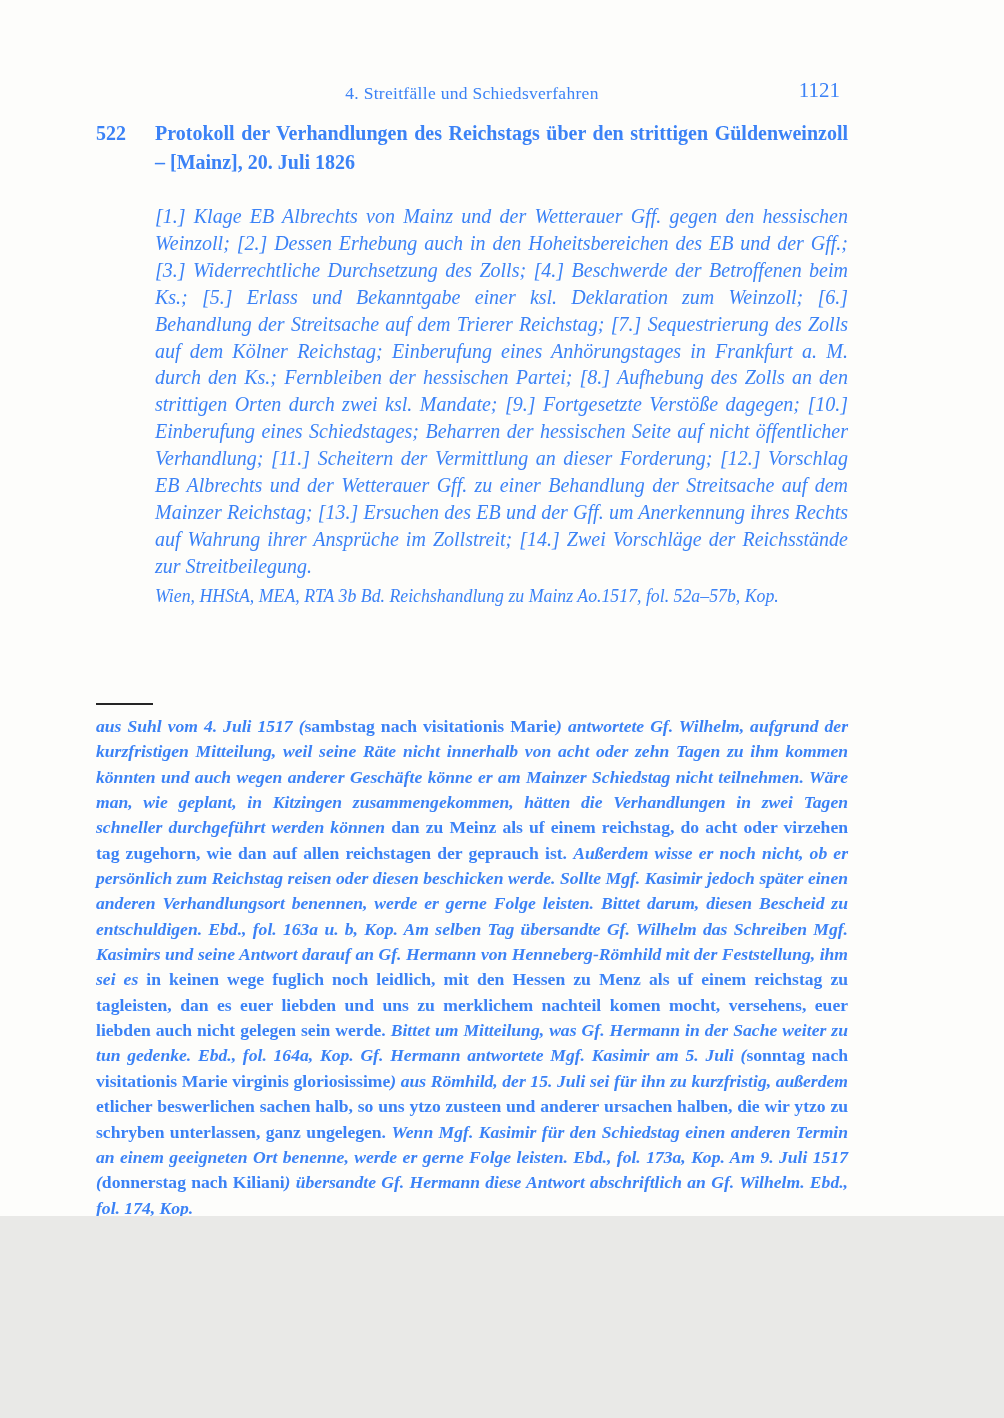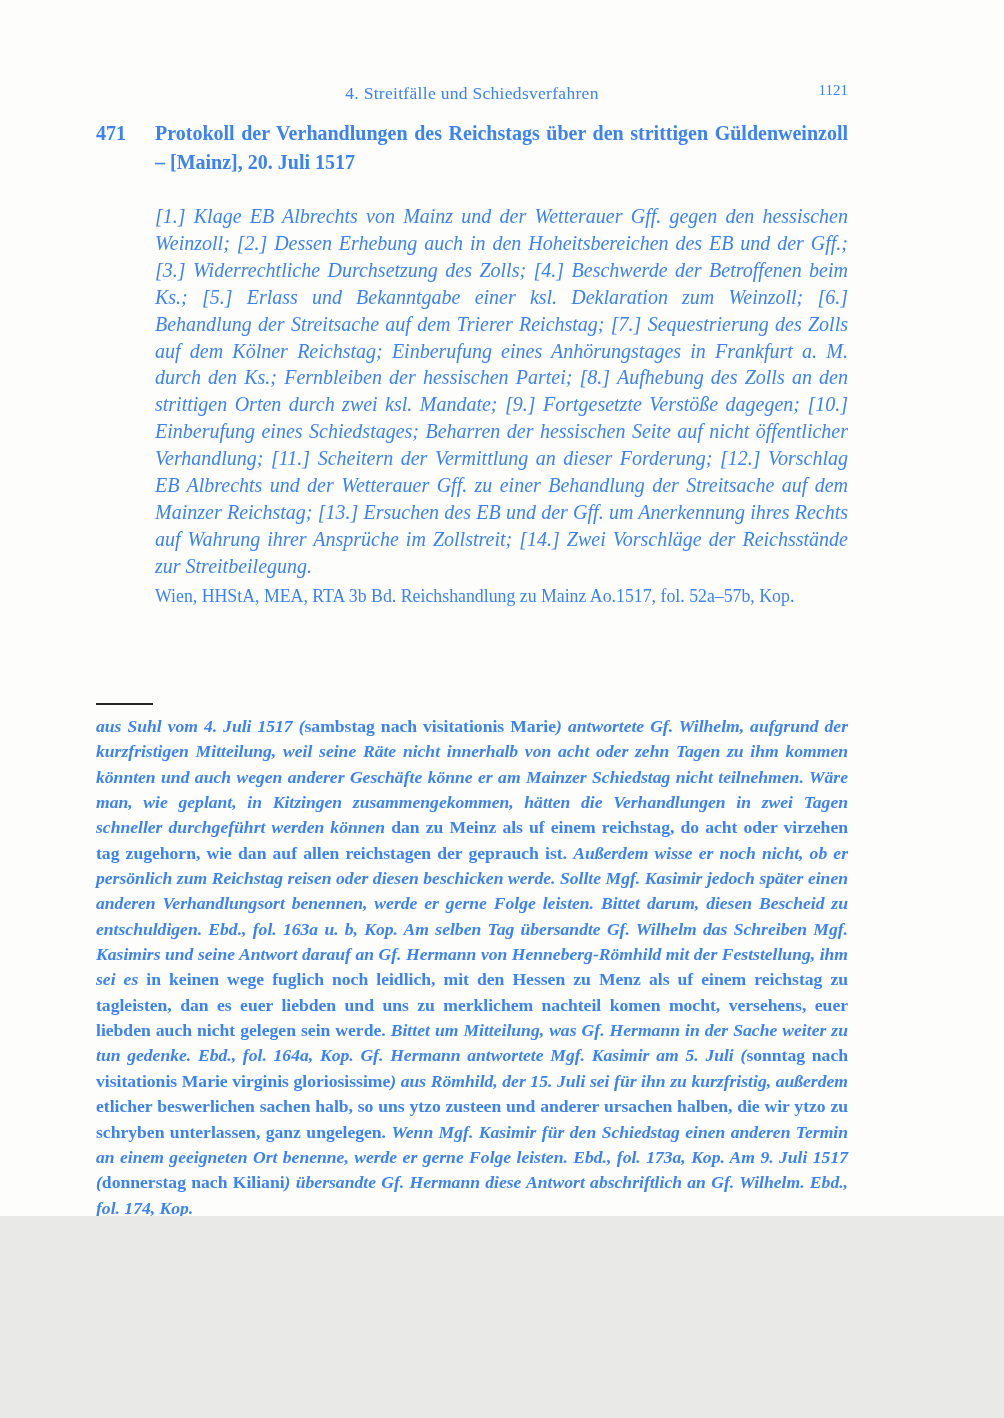--- a/index.html
+++ b/index.html
@@ -29,23 +29,23 @@
   }
   .head-center {
     position: absolute;
     left: 0;
     right: 0;
     text-align: center;
     letter-spacing: 0.3px;
   }
   .page-num {
     position: absolute;
-    right: 0;
+    right: 8px;
     top: -3px;
-    font-size: 15px;
+    font-size: 21px;
   }
   
   .entry {
     position: absolute;
     top: 119px;
     left: 96px;
     width: 752px;
   }
   .entry-head {
     position: relative;
@@ -72,20 +72,21 @@
     font-style: italic;
     font-size: 20px;
     line-height: 26.9px;
     text-align: justify;
     hyphens: auto;
     -webkit-hyphens: auto;
   }
   .source {
     margin: 4px 0 0 59px;
     width: 693px;
+    font-style: italic;
     font-size: 17.8px;
     line-height: 25px;
     text-align: justify;
   }
   
   .footnote {
     position: absolute;
     top: 703px;
     left: 96px;
     width: 752px;
@@ -113,22 +114,22 @@
 
 <div class="page">
 
   <div class="running-head">
     <span class="head-center">4. Streitfälle und Schiedsverfahren</span>
     <span class="page-num">1121</span>
   </div>
 
   <div class="entry">
     <div class="entry-head">
-      <span class="entry-num">471</span>
-      <h2 class="entry-title">Protokoll der Verhandlungen des Reichstags über den strittigen Güldenweinzoll – [Mainz], 20. Juli 1517</h2>
+      <span class="entry-num">522</span>
+      <h2 class="entry-title">Protokoll der Verhandlungen des Reichstags über den strittigen Güldenweinzoll – [Mainz], 20. Juli 1826</h2>
     </div>
     <p class="summary">[1.] Klage EB Albrechts von Mainz und der Wetterauer Gff. gegen den hessischen Weinzoll; [2.] Dessen Erhebung auch in den Hoheitsbereichen des EB und der Gff.; [3.] Widerrechtliche Durchsetzung des Zolls; [4.] Beschwerde der Betroffenen beim Ks.; [5.] Erlass und Bekanntgabe einer ksl. Deklaration zum Weinzoll; [6.] Behandlung der Streitsache auf dem Trierer Reichstag; [7.] Sequestrierung des Zolls auf dem Kölner Reichstag; Einberufung eines Anhörungstages in Frankfurt a. M. durch den Ks.; Fernbleiben der hessischen Partei; [8.] Aufhebung des Zolls an den strittigen Orten durch zwei ksl. Mandate; [9.] Fortgesetzte Verstöße dagegen; [10.] Einberufung eines Schiedstages; Beharren der hessischen Seite auf nicht öffentlicher Verhandlung; [11.] Scheitern der Vermittlung an dieser Forderung; [12.] Vorschlag EB Albrechts und der Wetterauer Gff. zu einer Behandlung der Streitsache auf dem Mainzer Reichstag; [13.] Ersuchen des EB und der Gff. um Anerkennung ihres Rechts auf Wahrung ihrer Ansprüche im Zollstreit; [14.] Zwei Vorschläge der Reichsstände zur Streitbeilegung.</p>
     <p class="source">Wien, HHStA, MEA, RTA 3b Bd. Reichshandlung zu Mainz Ao.1517, fol. 52a–57b, Kop.</p>
   </div>
 
   <div class="footnote">
     <div class="fn-rule"></div>
     <p class="fn-text"><span class="italic">aus Suhl vom 4. Juli 1517 (</span><span class="roman">sambstag nach visitationis Marie</span><span class="italic">) antwortete Gf. Wilhelm, aufgrund der kurzfristigen Mitteilung, weil seine Räte nicht innerhalb von acht oder zehn Tagen zu ihm kommen könnten und auch wegen anderer Geschäfte könne er am Mainzer Schiedstag nicht teilnehmen. Wäre man, wie geplant, in Kitzingen zusammengekommen, hätten die Verhandlungen in zwei Tagen schneller durchgeführt werden können </span><span class="roman">dan zu Meinz als uf einem reichstag, do acht oder virzehen tag zugehorn, wie dan auf allen reichstagen der geprauch ist. </span><span class="italic">Außerdem wisse er noch nicht, ob er persönlich zum Reichstag reisen oder diesen beschicken werde. Sollte Mgf. Kasimir jedoch später einen anderen Verhandlungsort benennen, werde er gerne Folge leisten. Bittet darum, diesen Bescheid zu entschuldigen. Ebd., fol. 163a u. b, Kop. Am selben Tag übersandte Gf. Wilhelm das Schreiben Mgf. Kasimirs und seine Antwort darauf an Gf. Hermann von Henneberg-Römhild mit der Feststellung, ihm sei es </span><span class="roman">in keinen wege fuglich noch leidlich, mit den Hessen zu Menz als uf einem reichstag zu tagleisten, dan es euer liebden und uns zu merklichem nachteil komen mocht, versehens, euer liebden auch nicht gelegen sein werde. </span><span class="italic">Bittet um Mitteilung, was Gf. Hermann in der Sache weiter zu tun gedenke. Ebd., fol. 164a, Kop. Gf. Hermann antwortete Mgf. Kasimir am 5. Juli (</span><span class="roman">sonntag nach visitationis Marie virginis gloriosissime</span><span class="italic">) aus Römhild, der 15. Juli sei für ihn zu kurzfristig, außerdem </span><span class="roman">etlicher beswerlichen sachen halb, so uns ytzo zusteen und anderer ursachen halben, die wir ytzo zu schryben unterlassen, ganz ungelegen. </span><span class="italic">Wenn Mgf. Kasimir für den Schiedstag einen anderen Termin an einem geeigneten Ort benenne, werde er gerne Folge leisten. Ebd., fol. 173a, Kop. Am 9. Juli 1517 (</span><span class="roman">donnerstag nach Kiliani</span><span class="italic">) übersandte Gf. Hermann diese Antwort abschriftlich an Gf. Wilhelm. Ebd., fol. 174, Kop.</span></p>
   </div>
 

